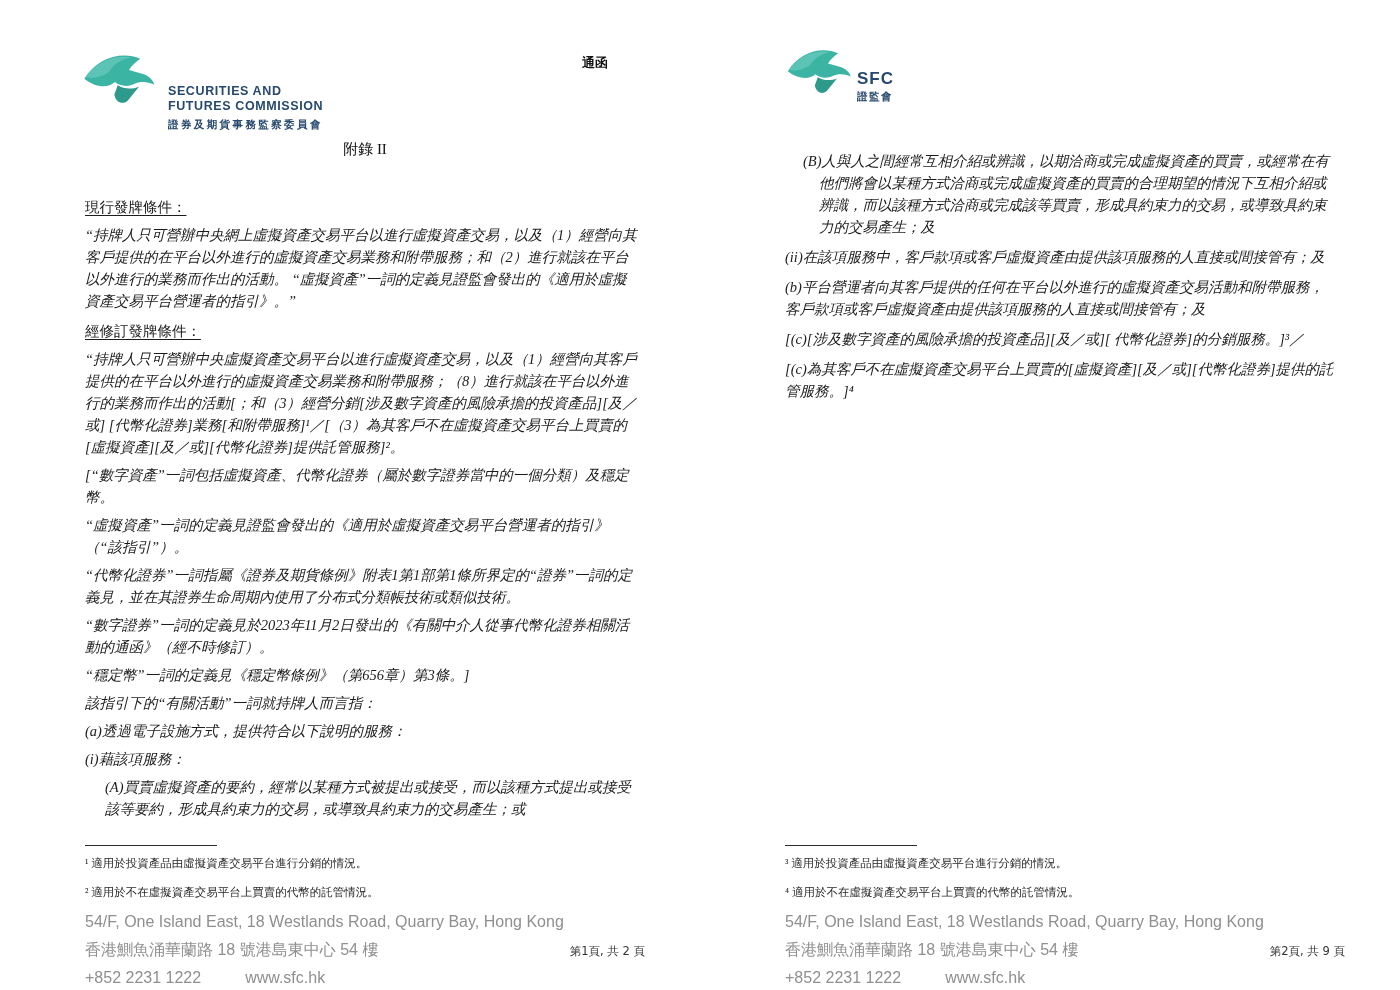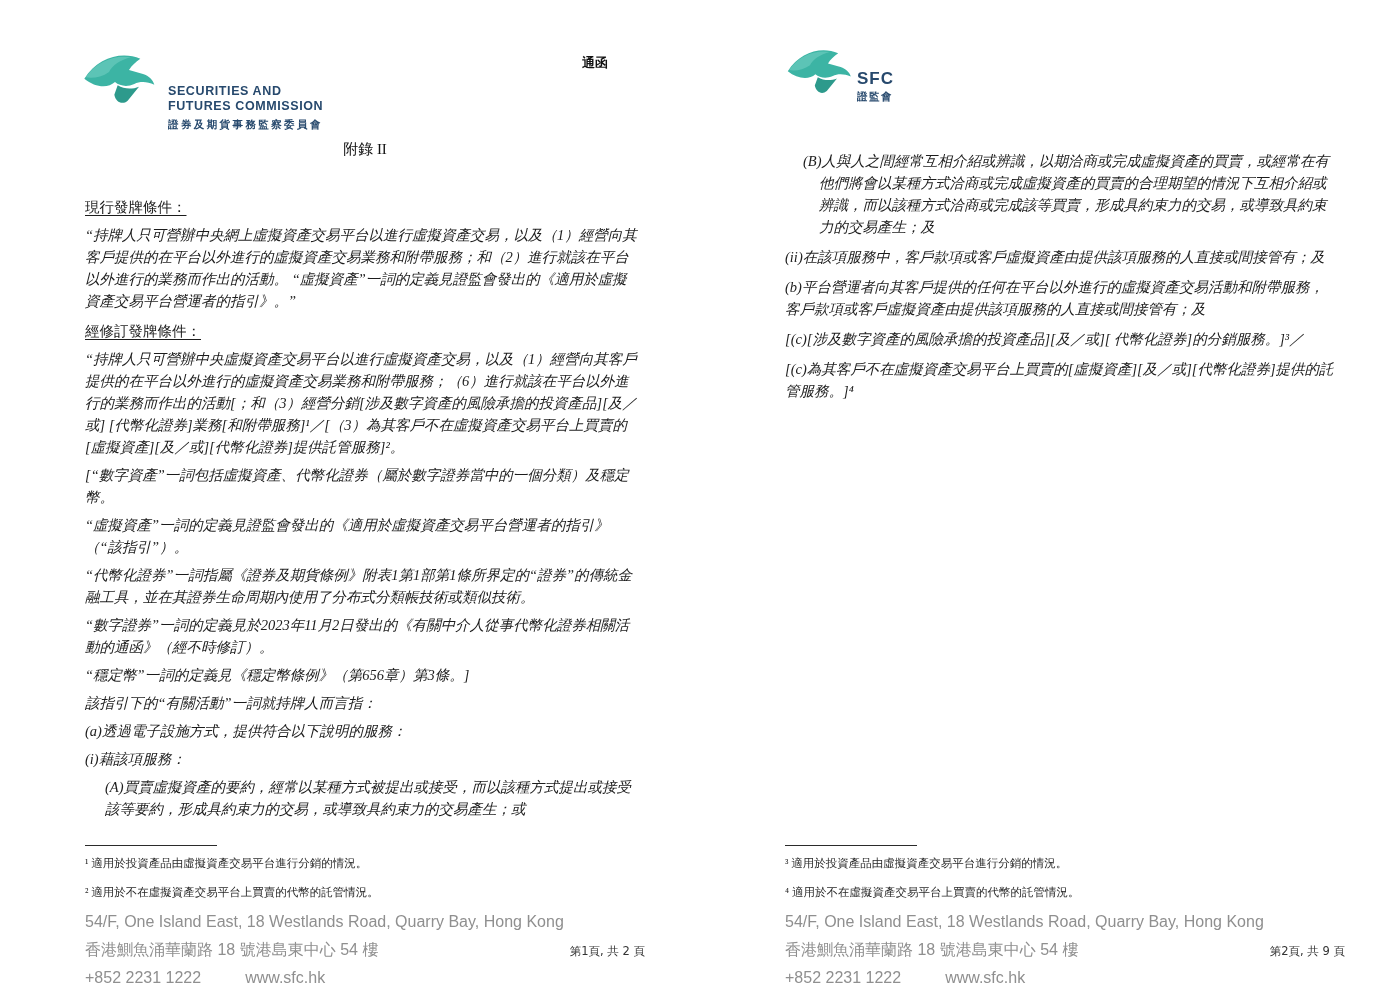--- a/index.html
+++ b/index.html
@@ -78,25 +78,25 @@
       </span>
     </div>
 
     <div class="circular-label">通函</div>
     <div class="appendix-title">附錄 II</div>
 
     <div class="body-col">
       <p class="hd">現行發牌條件：</p>
       <p class="it mb8">“持牌人只可營辦中央網上虛擬資產交易平台以進行虛擬資產交易，以及（1）經營向其客戶提供的在平台以外進行的虛擬資產交易業務和附帶服務；和（2）進行就該在平台以外進行的業務而作出的活動。 “虛擬資產”一詞的定義見證監會發出的《適用於虛擬資產交易平台營運者的指引》。”</p>
       <p class="hd">經修訂發牌條件：</p>
-      <p class="it">“持牌人只可營辦中央虛擬資產交易平台以進行虛擬資產交易，以及（1）經營向其客戶提供的在平台以外進行的虛擬資產交易業務和附帶服務；（6）進行就該在平台以外進行的業務而作出的活動[；和（3）經營分銷[涉及數字資產的風險承擔的投資產品][及／或] [代幣化證券]業務[和附帶服務]¹／[（3）為其客戶不在虛擬資產交易平台上買賣的[虛擬資產][及／或][代幣化證券]提供託管服務]²。</p>
+      <p class="it">“持牌人只可營辦中央虛擬資產交易平台以進行虛擬資產交易，以及（1）經營向其客戶提供的在平台以外進行的虛擬資產交易業務和附帶服務；（8）進行就該在平台以外進行的業務而作出的活動[；和（3）經營分銷[涉及數字資產的風險承擔的投資產品][及／或] [代幣化證券]業務[和附帶服務]¹／[（3）為其客戶不在虛擬資產交易平台上買賣的[虛擬資產][及／或][代幣化證券]提供託管服務]²。</p>
 
       <p class="it gap-defs">[“數字資產”一詞包括虛擬資產、代幣化證券（屬於數字證券當中的一個分類）及穩定幣。</p>
       <p class="it">“虛擬資產”一詞的定義見證監會發出的《適用於虛擬資產交易平台營運者的指引》（“該指引”）。</p>
-      <p class="it">“代幣化證券”一詞指屬《證券及期貨條例》附表1第1部第1條所界定的“證券”的傳統金融工具，並在其證券生命周期內使用了分布式分類帳技術或類似技術。</p>
+      <p class="it">“代幣化證券”一詞指屬《證券及期貨條例》附表1第1部第1條所界定的“證券”一詞的定義見，並在其證券生命周期內使用了分布式分類帳技術或類似技術。</p>
       <p class="it">“數字證券”一詞的定義見於2023年11月2日發出的《有關中介人從事代幣化證券相關活動的通函》（經不時修訂）。</p>
       <p class="it">“穩定幣”一詞的定義見《穩定幣條例》（第656章）第3條。]</p>
 
       <p class="it gap-intro">該指引下的“有關活動”一詞就持牌人而言指：</p>
       <p class="it">(a)透過電子設施方式，提供符合以下說明的服務：</p>
       <p class="it">(i)藉該項服務：</p>
       <p class="it ind20">(A)買賣虛擬資產的要約，經常以某種方式被提出或接受，而以該種方式提出或接受該等要約，形成具約束力的交易，或導致具約束力的交易產生；或</p>
     </div>
 
     <div class="fn-rule"></div>

